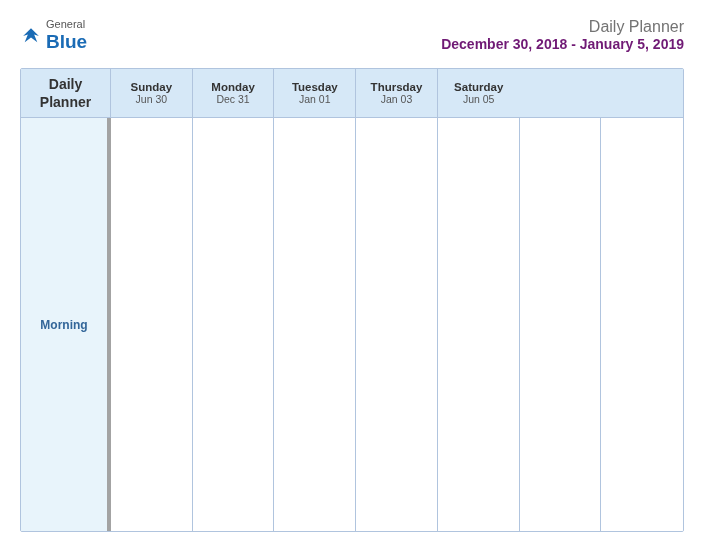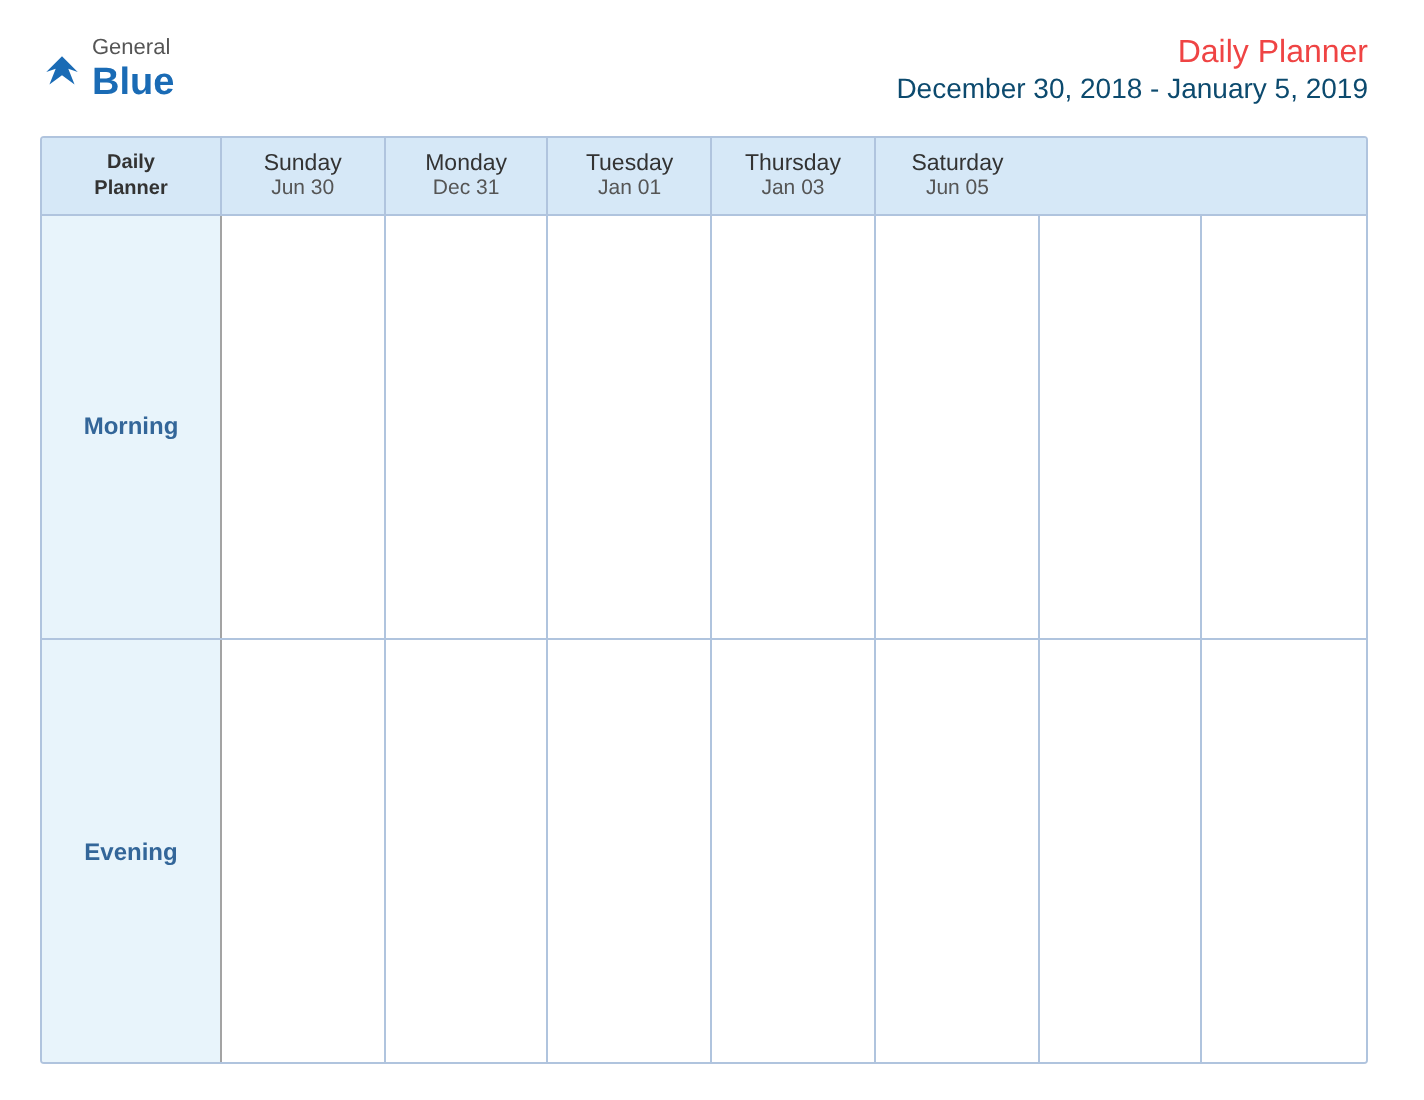--- a/index.html
+++ b/index.html
@@ -56,28 +56,28 @@
       width: 22px;
       height: 22px;
     }
 
     .title-block {
       text-align: right;
     }
 
     .title-main {
       font-size: 16px;
-      color: #ef4444;
+      color: #737373;
       font-weight: normal;
     }
 
     .title-sub {
       font-size: 14px;
-      color: #0c4a6e;
-      font-weight: normal;
+      color: #701a75;
+      font-weight: bold;
     }
 
     .calendar {
       border: 1.5px solid #b0c4de;
       border-radius: 2px;
       overflow: hidden;
       flex: 1;
       display: flex;
       flex-direction: column;
     }
@@ -98,31 +98,31 @@
       align-items: center;
       justify-content: center;
     }
 
     .cal-header-cell:last-child {
       border-right: none;
     }
 
     .cell-day-name {
       font-size: 11.5px;
-      font-weight: normal;
+      font-weight: bold;
       color: #333;
     }
 
     .cell-date {
       font-size: 10.5px;
       color: #555;
     }
 
     .cell-label-main {
-      font-size: 10px;
+      font-size: 14px;
       font-weight: bold;
       color: #333;
       line-height: 1.3;
     }
 
     .cal-body {
       flex: 1;
       display: flex;
       flex-direction: column;
     }
@@ -136,21 +136,21 @@
 
     .cal-row:last-child {
       border-bottom: none;
     }
 
     .cal-row-label {
       background: #e8f4fb;
       display: flex;
       align-items: center;
       justify-content: center;
-      border-right: 1px solid #a3a3a3;
+      border-right: 4px solid #a3a3a3;
       padding: 8px 4px;
     }
 
     .row-label-text {
       font-size: 12px;
       font-weight: bold;
       color: #336699;
       text-align: center;
     }
 
@@ -223,27 +223,15 @@
         <div class="cal-cell"></div>
         <div class="cal-cell"></div>
         <div class="cal-cell"></div>
         <div class="cal-cell"></div>
         <div class="cal-cell"></div>
         <div class="cal-cell"></div>
         <div class="cal-cell"></div>
       </div>
 
 
-      <div class="cal-row">
-        <div class="cal-row-label">
-          <span class="row-label-text">Evening</span>
-        </div>
-        <div class="cal-cell"></div>
-        <div class="cal-cell"></div>
-        <div class="cal-cell"></div>
-        <div class="cal-cell"></div>
-        <div class="cal-cell"></div>
-        <div class="cal-cell"></div>
-        <div class="cal-cell"></div>
-      </div>
     </div>
   </div>
 </div>
 
 </body></html>

